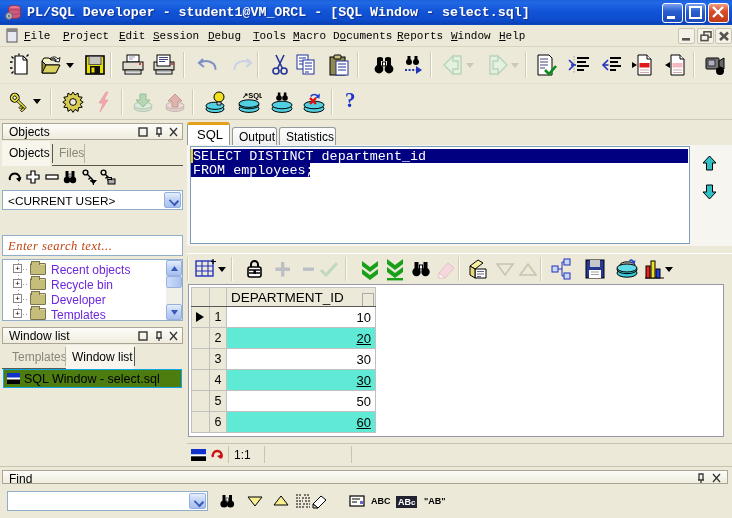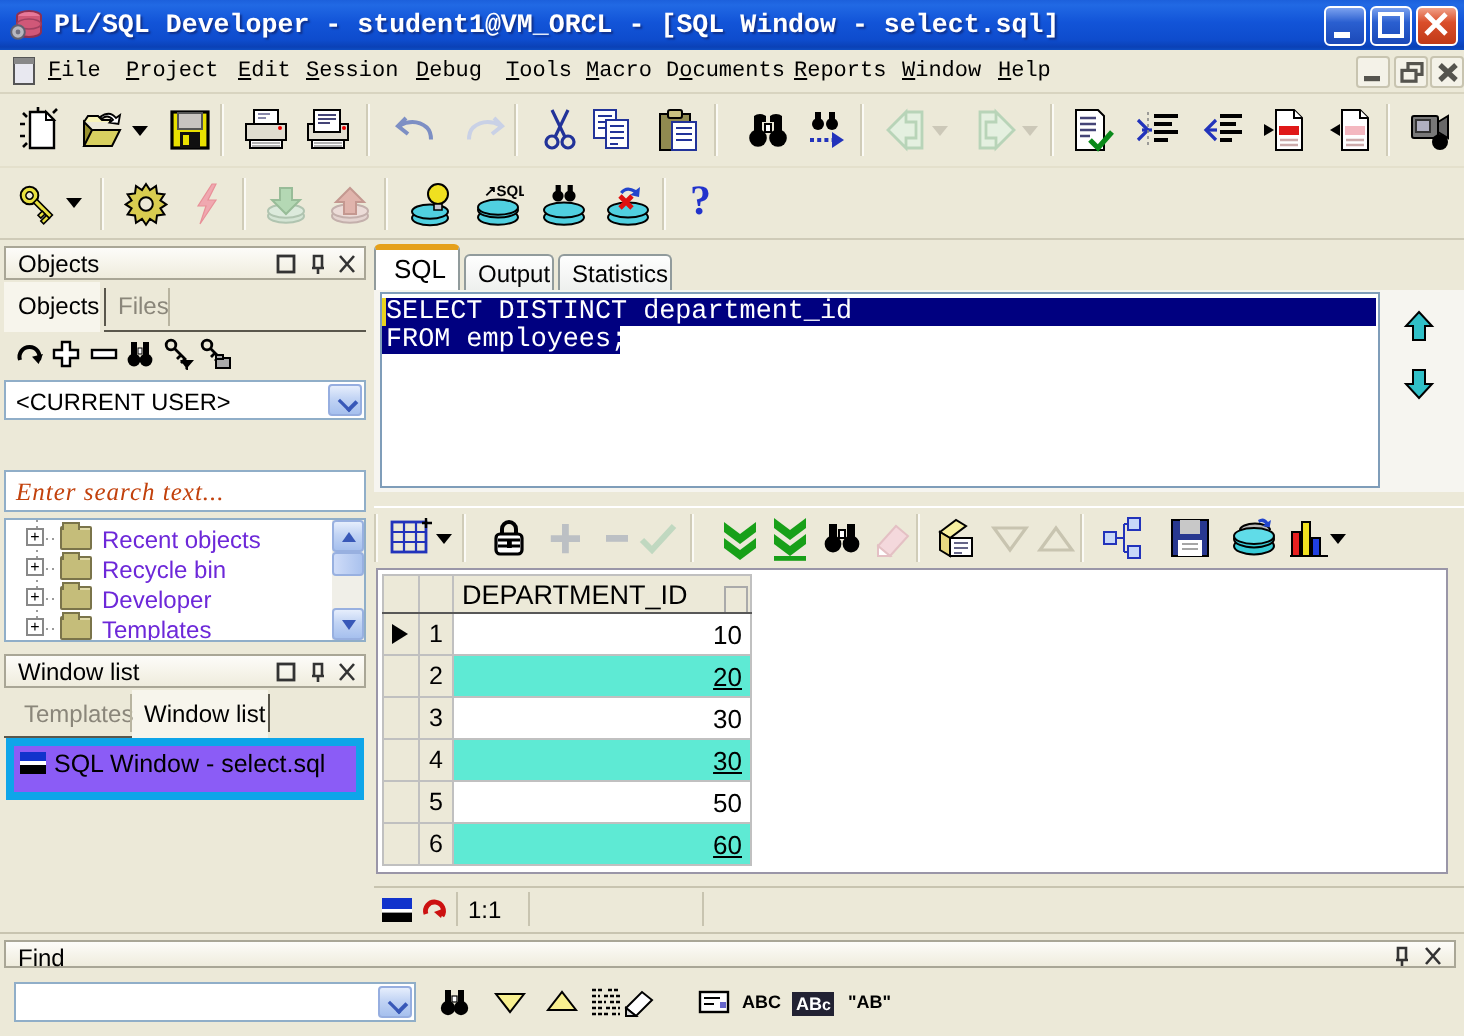--- a/index.html
+++ b/index.html
@@ -444,21 +444,21 @@
  </div>
  <div class="abs" style="left:2px;top:225px;width:181px;height:24px;background:#ece9d8">
    <div class="abs" style="left:64px;top:0;width:68px;height:24px;background:#f7f5ec"></div>
    <span class="abs" style="left:10px;top:5px;font:12px 'Liberation Sans';color:#8a867a">Templates</span>
    <span class="abs" style="left:63px;top:2px;height:19px;border-left:1px solid #b8b4a0"></span>
    <span class="abs" style="left:70px;top:5px;font:12px 'Liberation Sans';color:#000">Window list</span>
    <span class="abs" style="left:132px;top:2px;height:19px;border-left:1px solid #5a574c"></span>
    <div class="abs" style="left:0;top:23px;width:64px;height:1px;background:#5a574c"></div>
  </div>
  <div class="abs" style="left:2px;top:248px;width:181px;height:76px">
-   <div class="abs" style="left:1px;top:1px;width:179px;height:31px;background:#8b5cf6;border:4px solid #0ea5e9">
+   <div class="abs" style="left:1px;top:1px;width:179px;height:19px;background:#4d7c0f;border:1px solid #0ea5e9">
      <svg class="abs" style="left:3px;top:2px" width="14" height="14">
           <rect x="0" y="1" width="13" height="5" fill="#1133cc"></rect>
           <rect x="0" y="7" width="13" height="5" fill="#000"></rect>
           <rect x="0" y="5.5" width="13" height="2" fill="#fff"></rect>
         </svg>
      <span class="abs" style="left:20px;top:2px;font:12.5px 'Liberation Sans';color:#000">SQL Window - select.sql</span>
    </div>
  </div>
 </div>
 <div id="sqlwin" class="abs" style="left:187px;top:120px;width:545px;height:346px">

